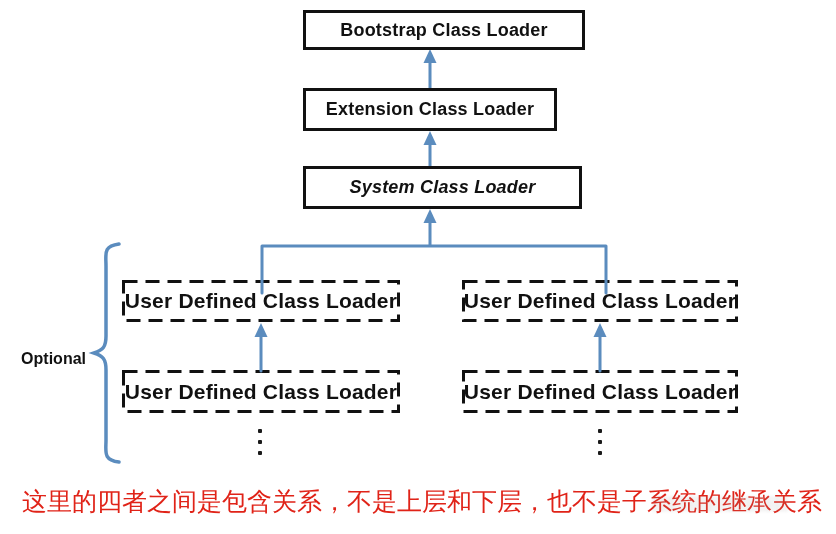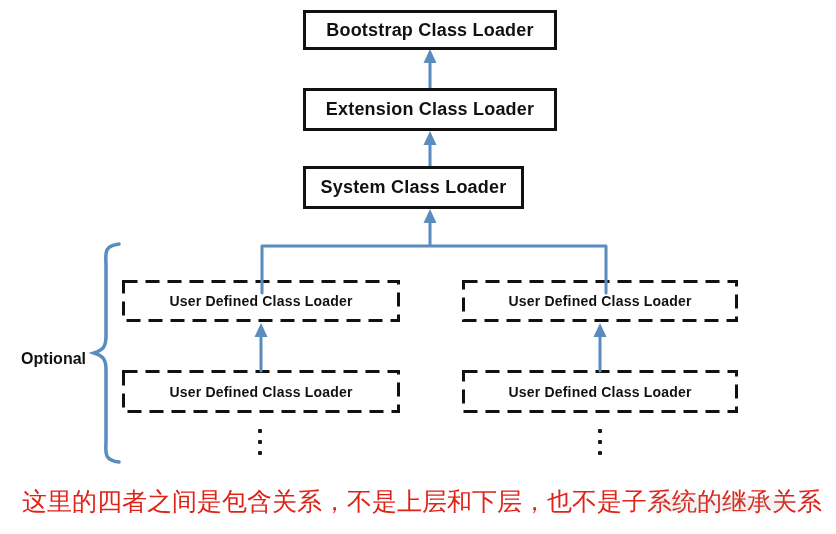--- a/index.html
+++ b/index.html
@@ -28,26 +28,26 @@
     z-index: 2;
     background: transparent;
     white-space: nowrap;
   }
   .box.solid {
     border: 3px solid #111111;
     font-size: 18px;
     letter-spacing: 0.2px;
   }
   .box.dashed-label {
-    font-size: 14px;
+    font-size: 21px;
     letter-spacing: 0.2px;
   }
-  #box-bootstrap { left: 303px; top: 10px;  width: 254px; height: 40px; }
+  #box-bootstrap { left: 303px; top: 10px;  width: 282px; height: 40px; }
   #box-extension { left: 303px; top: 88px;  width: 254px; height: 43px; }
-  #box-system    { left: 303px; top: 166px; width: 221px; height: 43px; }
+  #box-system    { left: 303px; top: 166px; width: 279px; height: 43px; font-style: italic; }
 
   #udl-top-left     { left: 122px; top: 280px; width: 278px; height: 42px; }
   #udl-top-right    { left: 462px; top: 280px; width: 276px; height: 42px; }
   #udl-bottom-left  { left: 122px; top: 370px; width: 278px; height: 43px; }
   #udl-bottom-right { left: 462px; top: 370px; width: 276px; height: 43px; }
 
   .optional-label {
     position: absolute;
     left: 4px; top: 350px;
     width: 82px;

